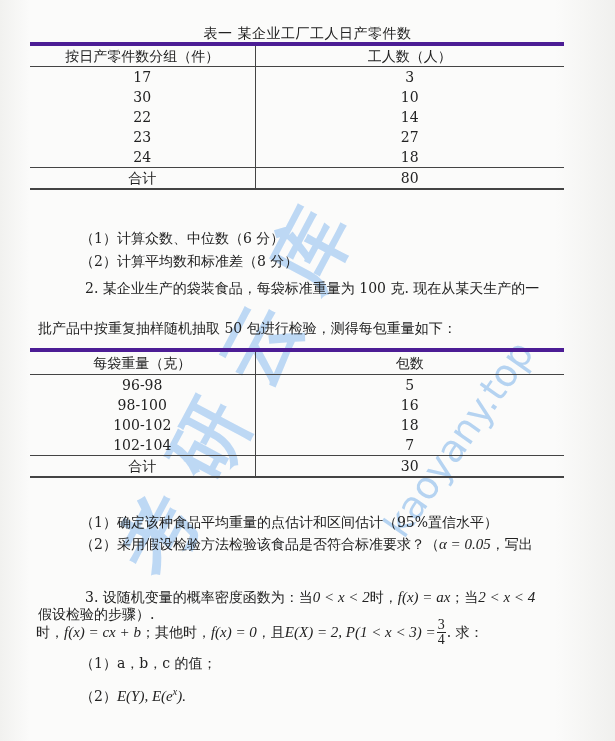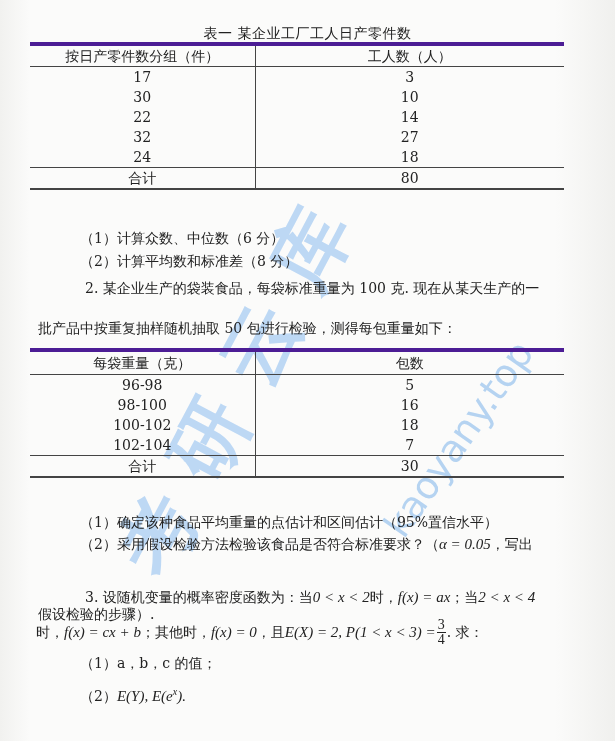--- a/index.html
+++ b/index.html
@@ -66,21 +66,21 @@
         </tr>
       <tr>
           <td class="l">30</td>
           <td>10</td>
         </tr>
       <tr>
           <td class="l">22</td>
           <td>14</td>
         </tr>
       <tr>
-          <td class="l">32</td>
+          <td class="l">23</td>
           <td>27</td>
         </tr>
       <tr>
           <td class="l">24</td>
           <td>18</td>
         </tr>
       <tr class="total">
           <td class="l">合计</td>
           <td>80</td>
         </tr>

